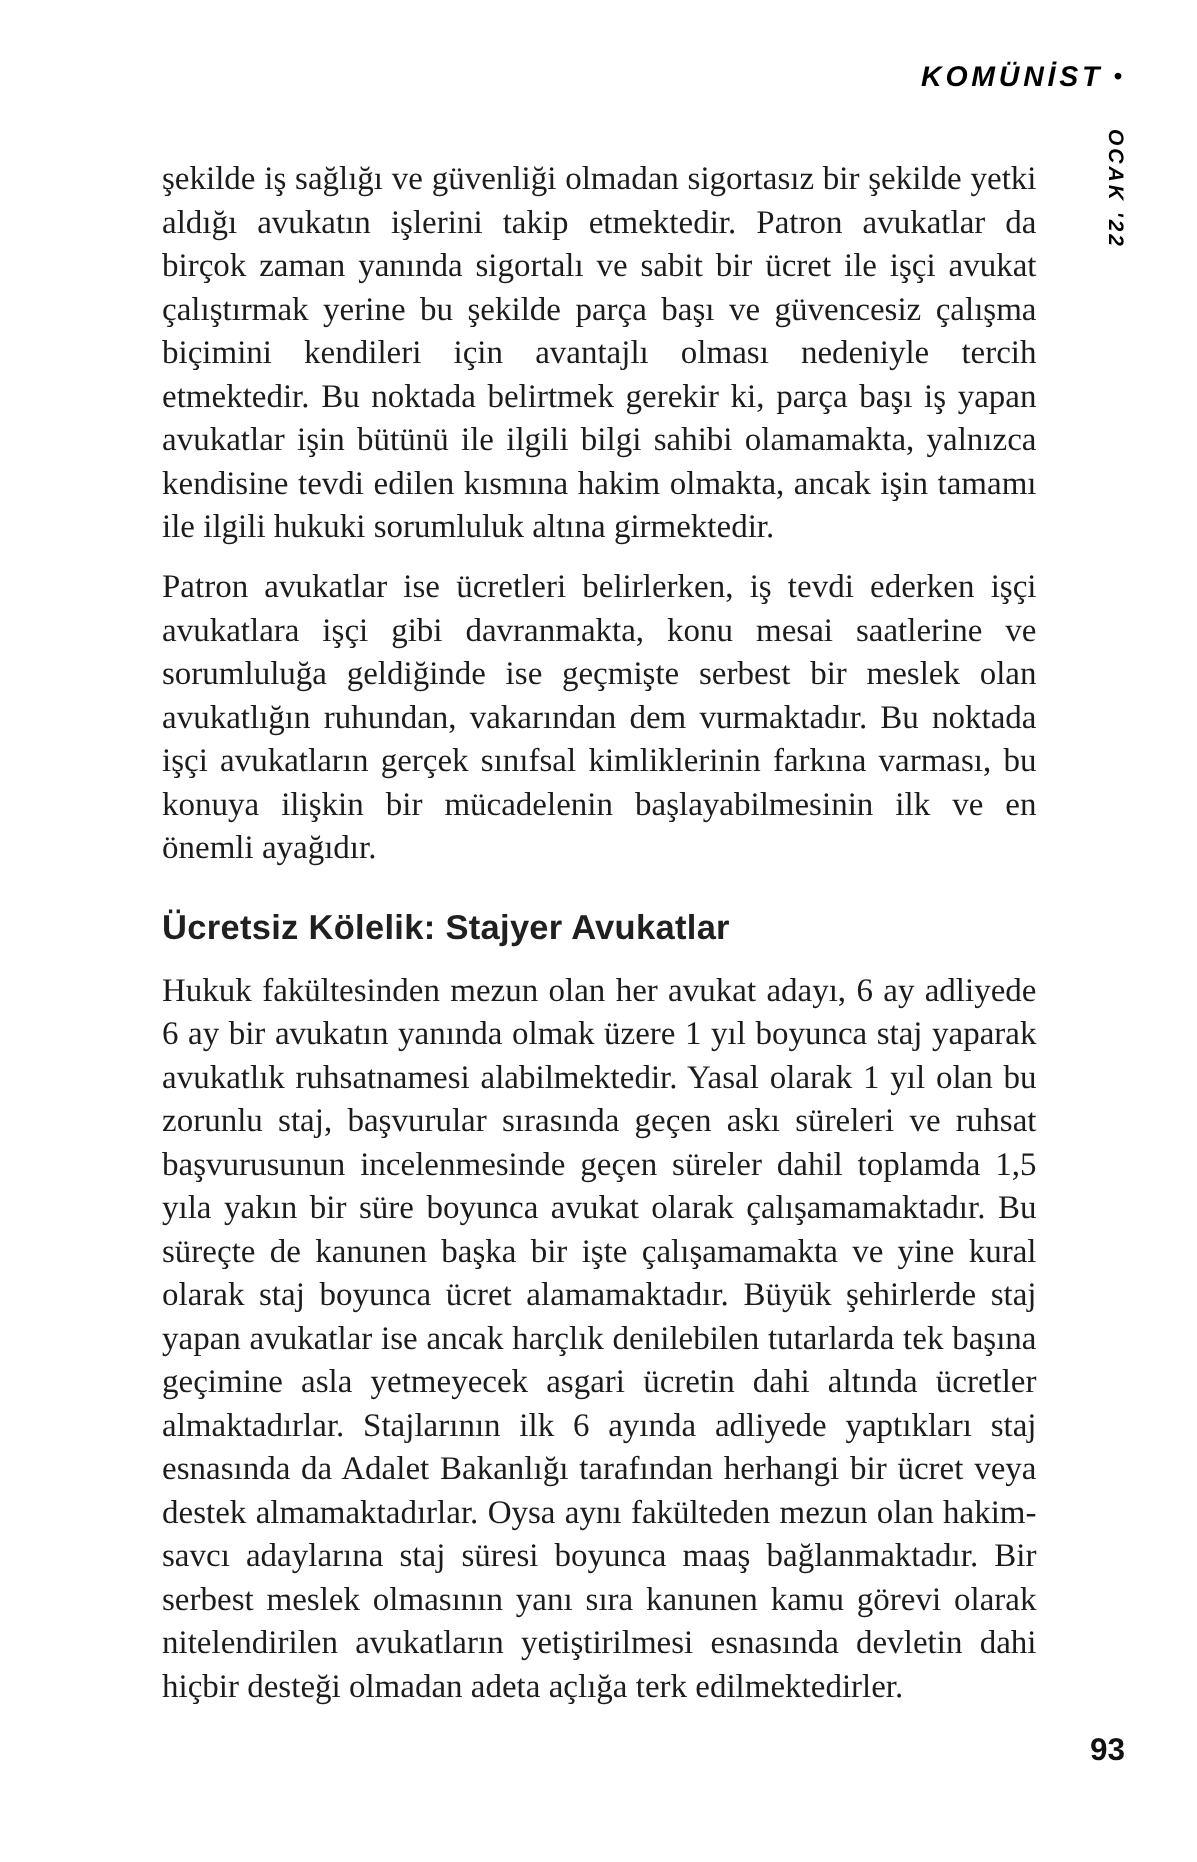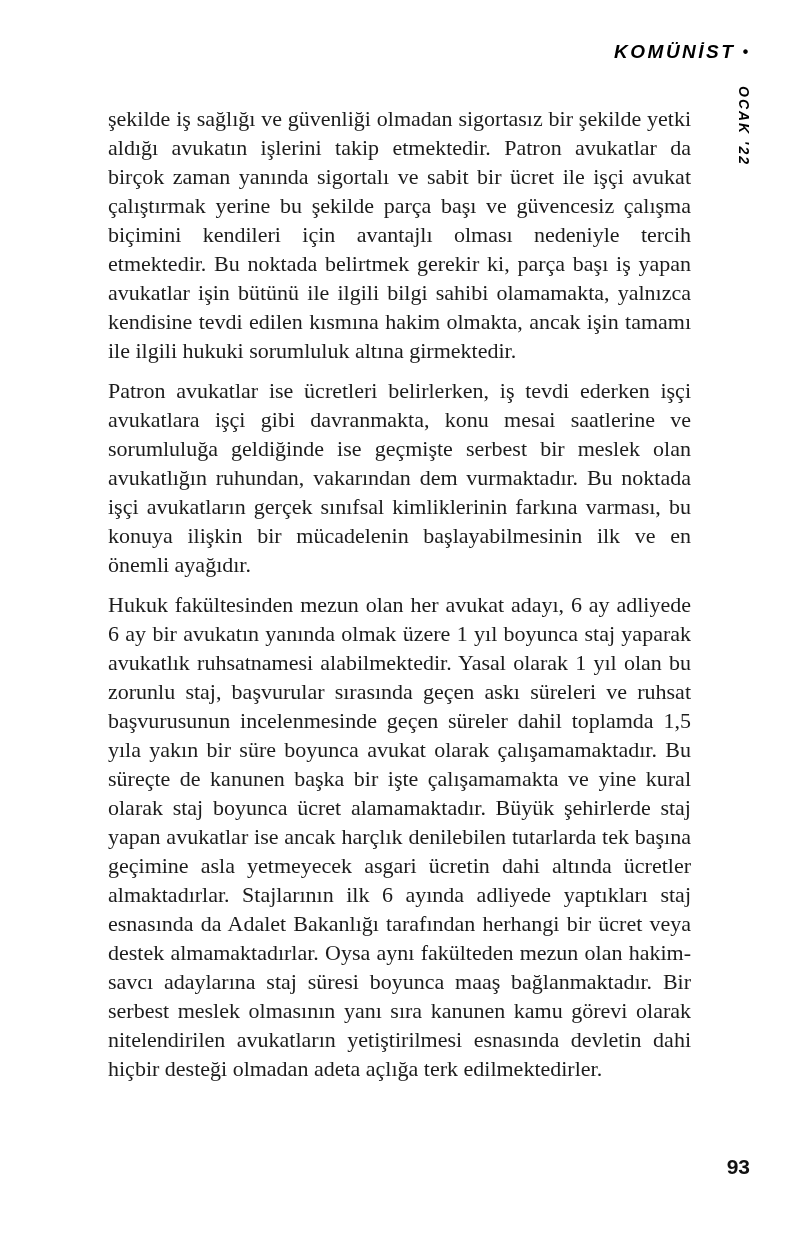--- a/index.html
+++ b/index.html
@@ -94,18 +94,19 @@
 
   <div class="masthead">
     <span>KOMÜNİST</span><span class="bullet">•</span>
   </div>
 
   <div class="issue-vertical">OCAK '22</div>
 
   <main class="content">
     <p>şekilde iş sağlığı ve güvenliği olmadan sigortasız bir şekilde yetki aldığı avukatın işlerini takip etmektedir. Patron avukatlar da birçok zaman yanında sigortalı ve sabit bir ücret ile işçi avukat çalıştırmak yerine bu şekilde parça başı ve güvencesiz çalışma biçimini kendileri için avantajlı olması nedeniyle tercih etmektedir. Bu noktada belirtmek gerekir ki, parça başı iş yapan avukatlar işin bütünü ile ilgili bilgi sahibi olamamakta, yalnızca kendisine tevdi edilen kısmına hakim olmakta, ancak işin tamamı ile ilgili hukuki sorumluluk altına girmektedir.</p>
     <p>Patron avukatlar ise ücretleri belirlerken, iş tevdi ederken işçi avukatlara işçi gibi davranmakta, konu mesai saatlerine ve sorumluluğa geldiğinde ise geçmişte serbest bir meslek olan avukatlığın ruhundan, vakarından dem vurmaktadır. Bu noktada işçi avukatların gerçek sınıfsal kimliklerinin farkına varması, bu konuya ilişkin bir mücadelenin başlayabilmesinin ilk ve en önemli ayağıdır.</p>
+    <h2 class="section-heading">Ücretsiz Kölelik: Stajyer Avukatlar</h2>
     <p>Hukuk fakültesinden mezun olan her avukat adayı, 6 ay adliyede 6 ay bir avukatın yanında olmak üzere 1 yıl boyunca staj yaparak avukatlık ruhsatnamesi alabilmektedir. Yasal olarak 1 yıl olan bu zorunlu staj, başvurular sırasında geçen askı süreleri ve ruhsat başvurusunun incelenmesinde geçen süreler dahil toplamda 1,5 yıla yakın bir süre boyunca avukat olarak çalışamamaktadır. Bu süreçte de kanunen başka bir işte çalışamamakta ve yine kural olarak staj boyunca ücret alamamaktadır. Büyük şehirlerde staj yapan avukatlar ise ancak harçlık denilebilen tutarlarda tek başına geçimine asla yetmeyecek asgari ücretin dahi altında ücretler almaktadırlar. Stajlarının ilk 6 ayında adliyede yaptıkları staj esnasında da Adalet Bakanlığı tarafından herhangi bir ücret veya destek almamaktadırlar. Oysa aynı fakülteden mezun olan hakim-savcı adaylarına staj süresi boyunca maaş bağlanmaktadır. Bir serbest meslek olmasının yanı sıra kanunen kamu görevi olarak nitelendirilen avukatların yetiştirilmesi esnasında devletin dahi hiçbir desteği olmadan adeta açlığa terk edilmektedirler.</p>
   </main>
 
   <div class="page-number">93</div>
 
 </div>
 
 </body></html>

